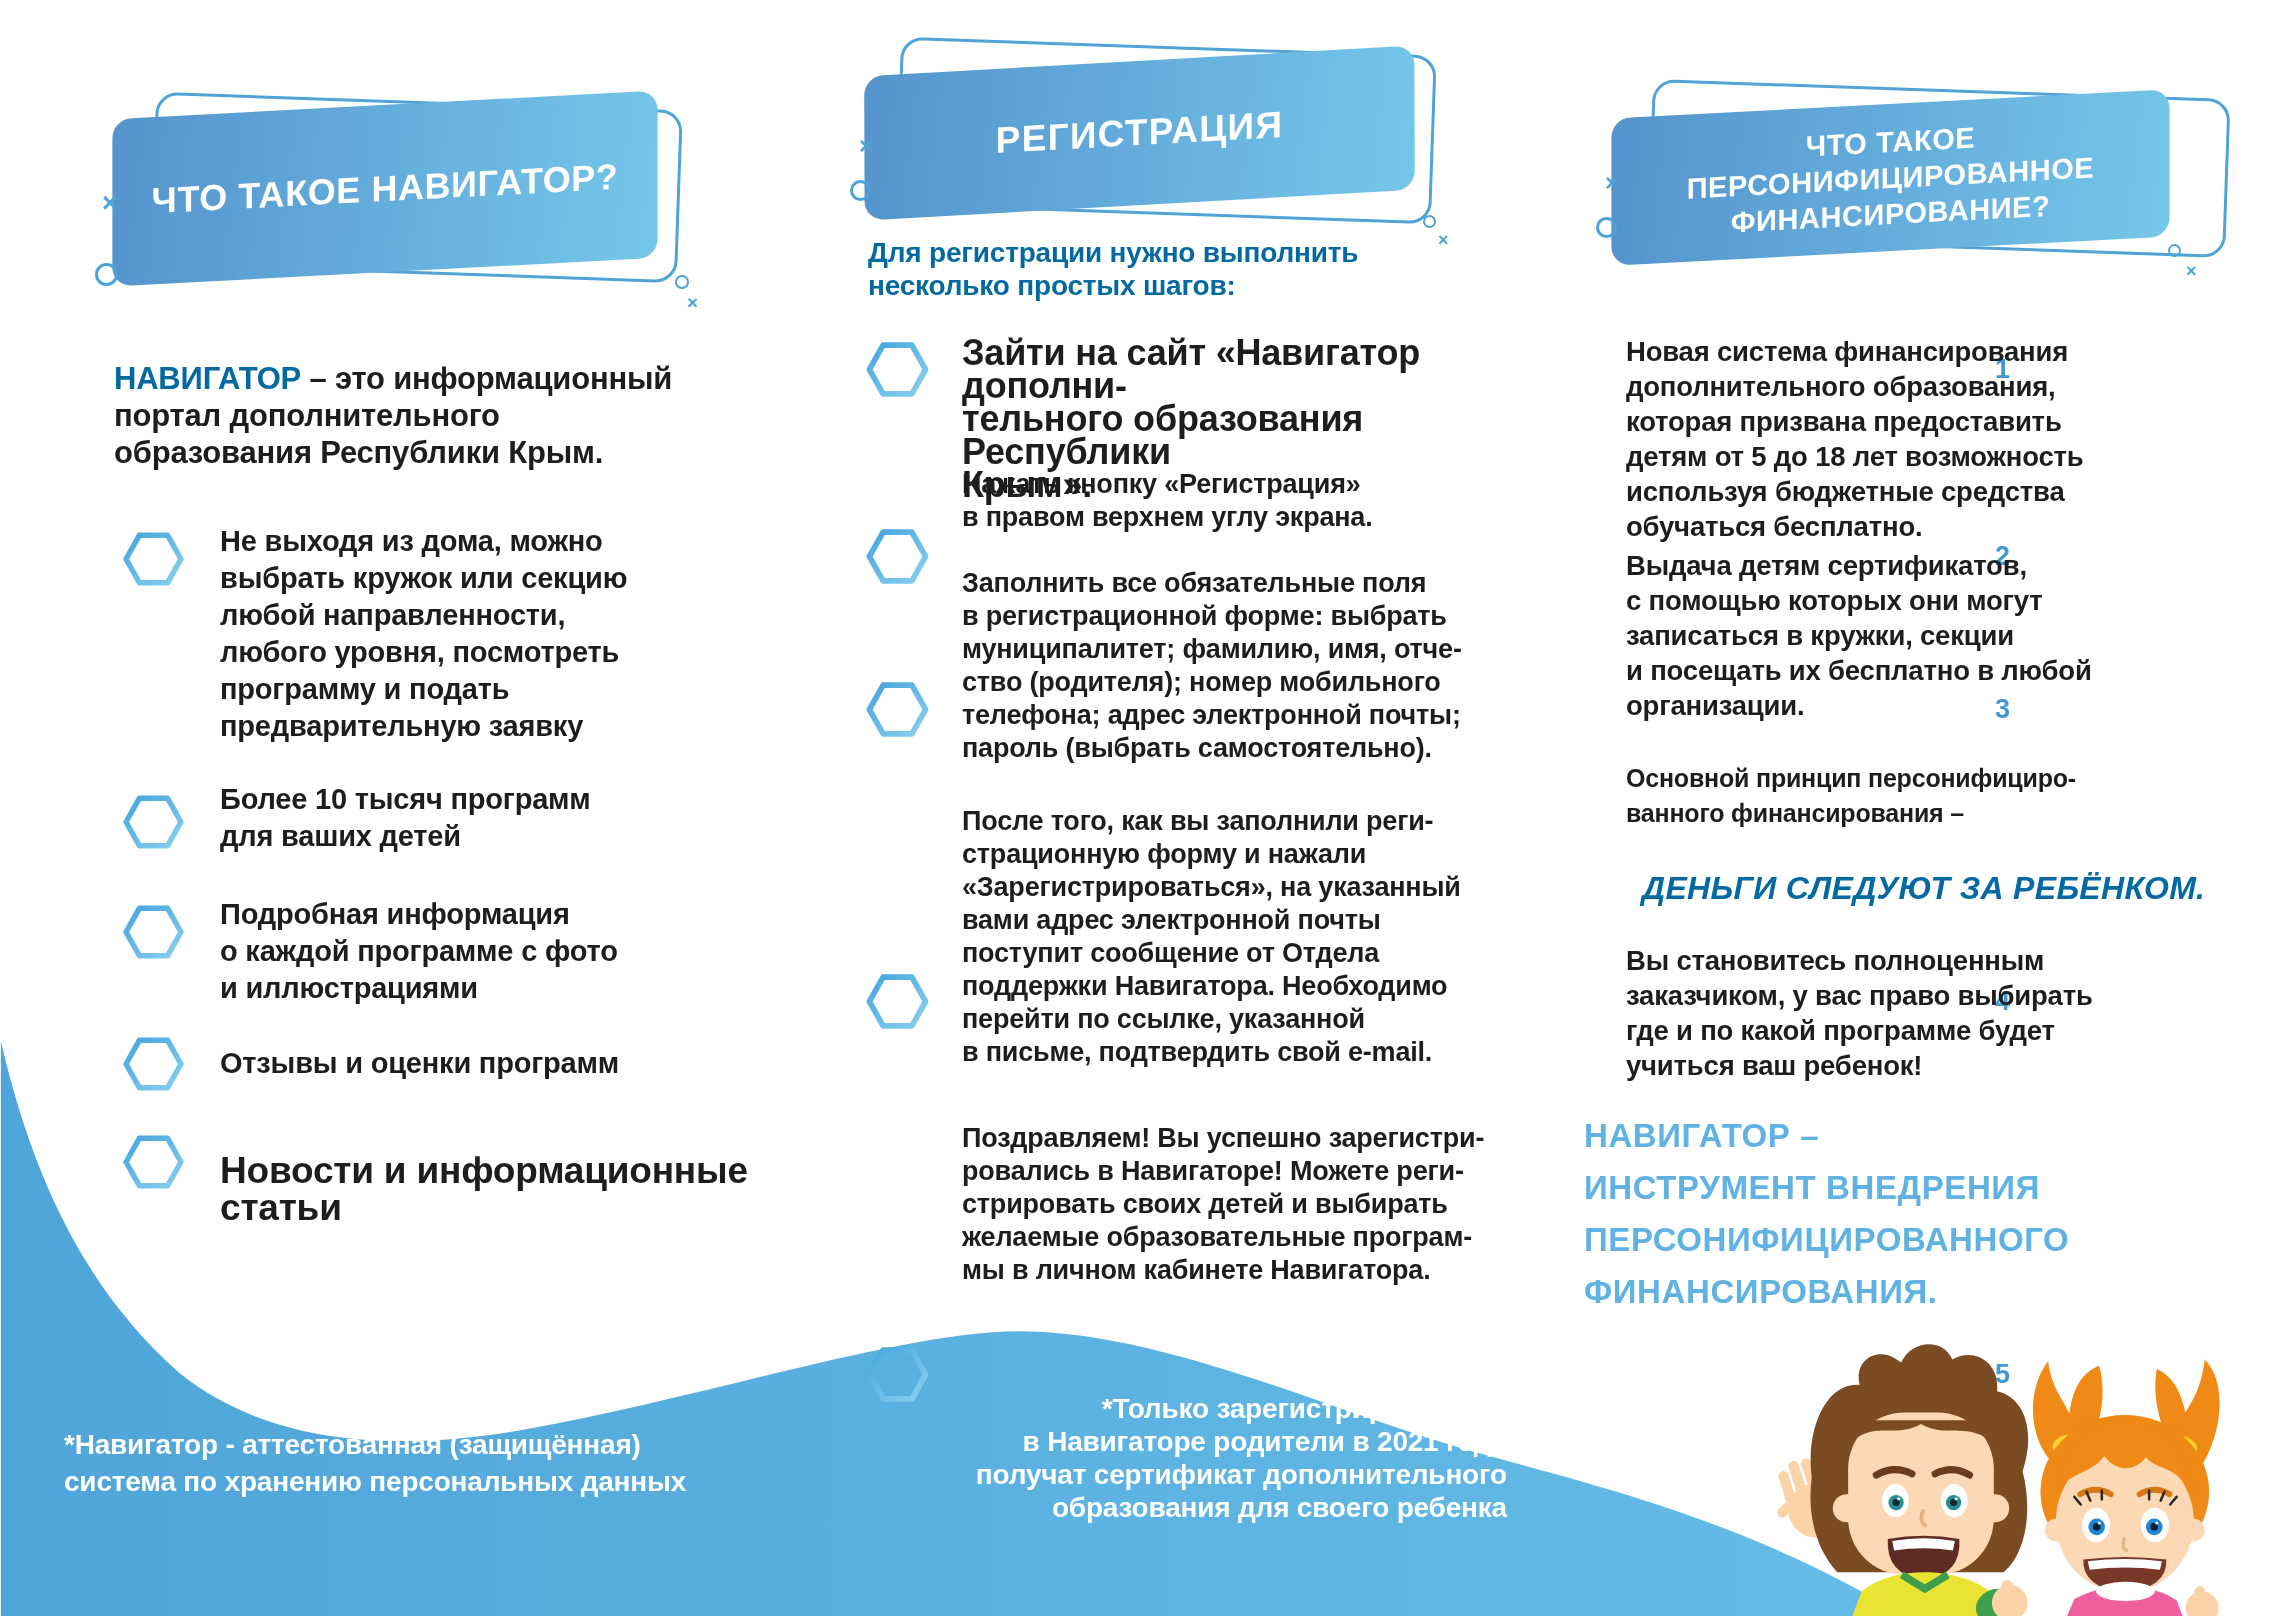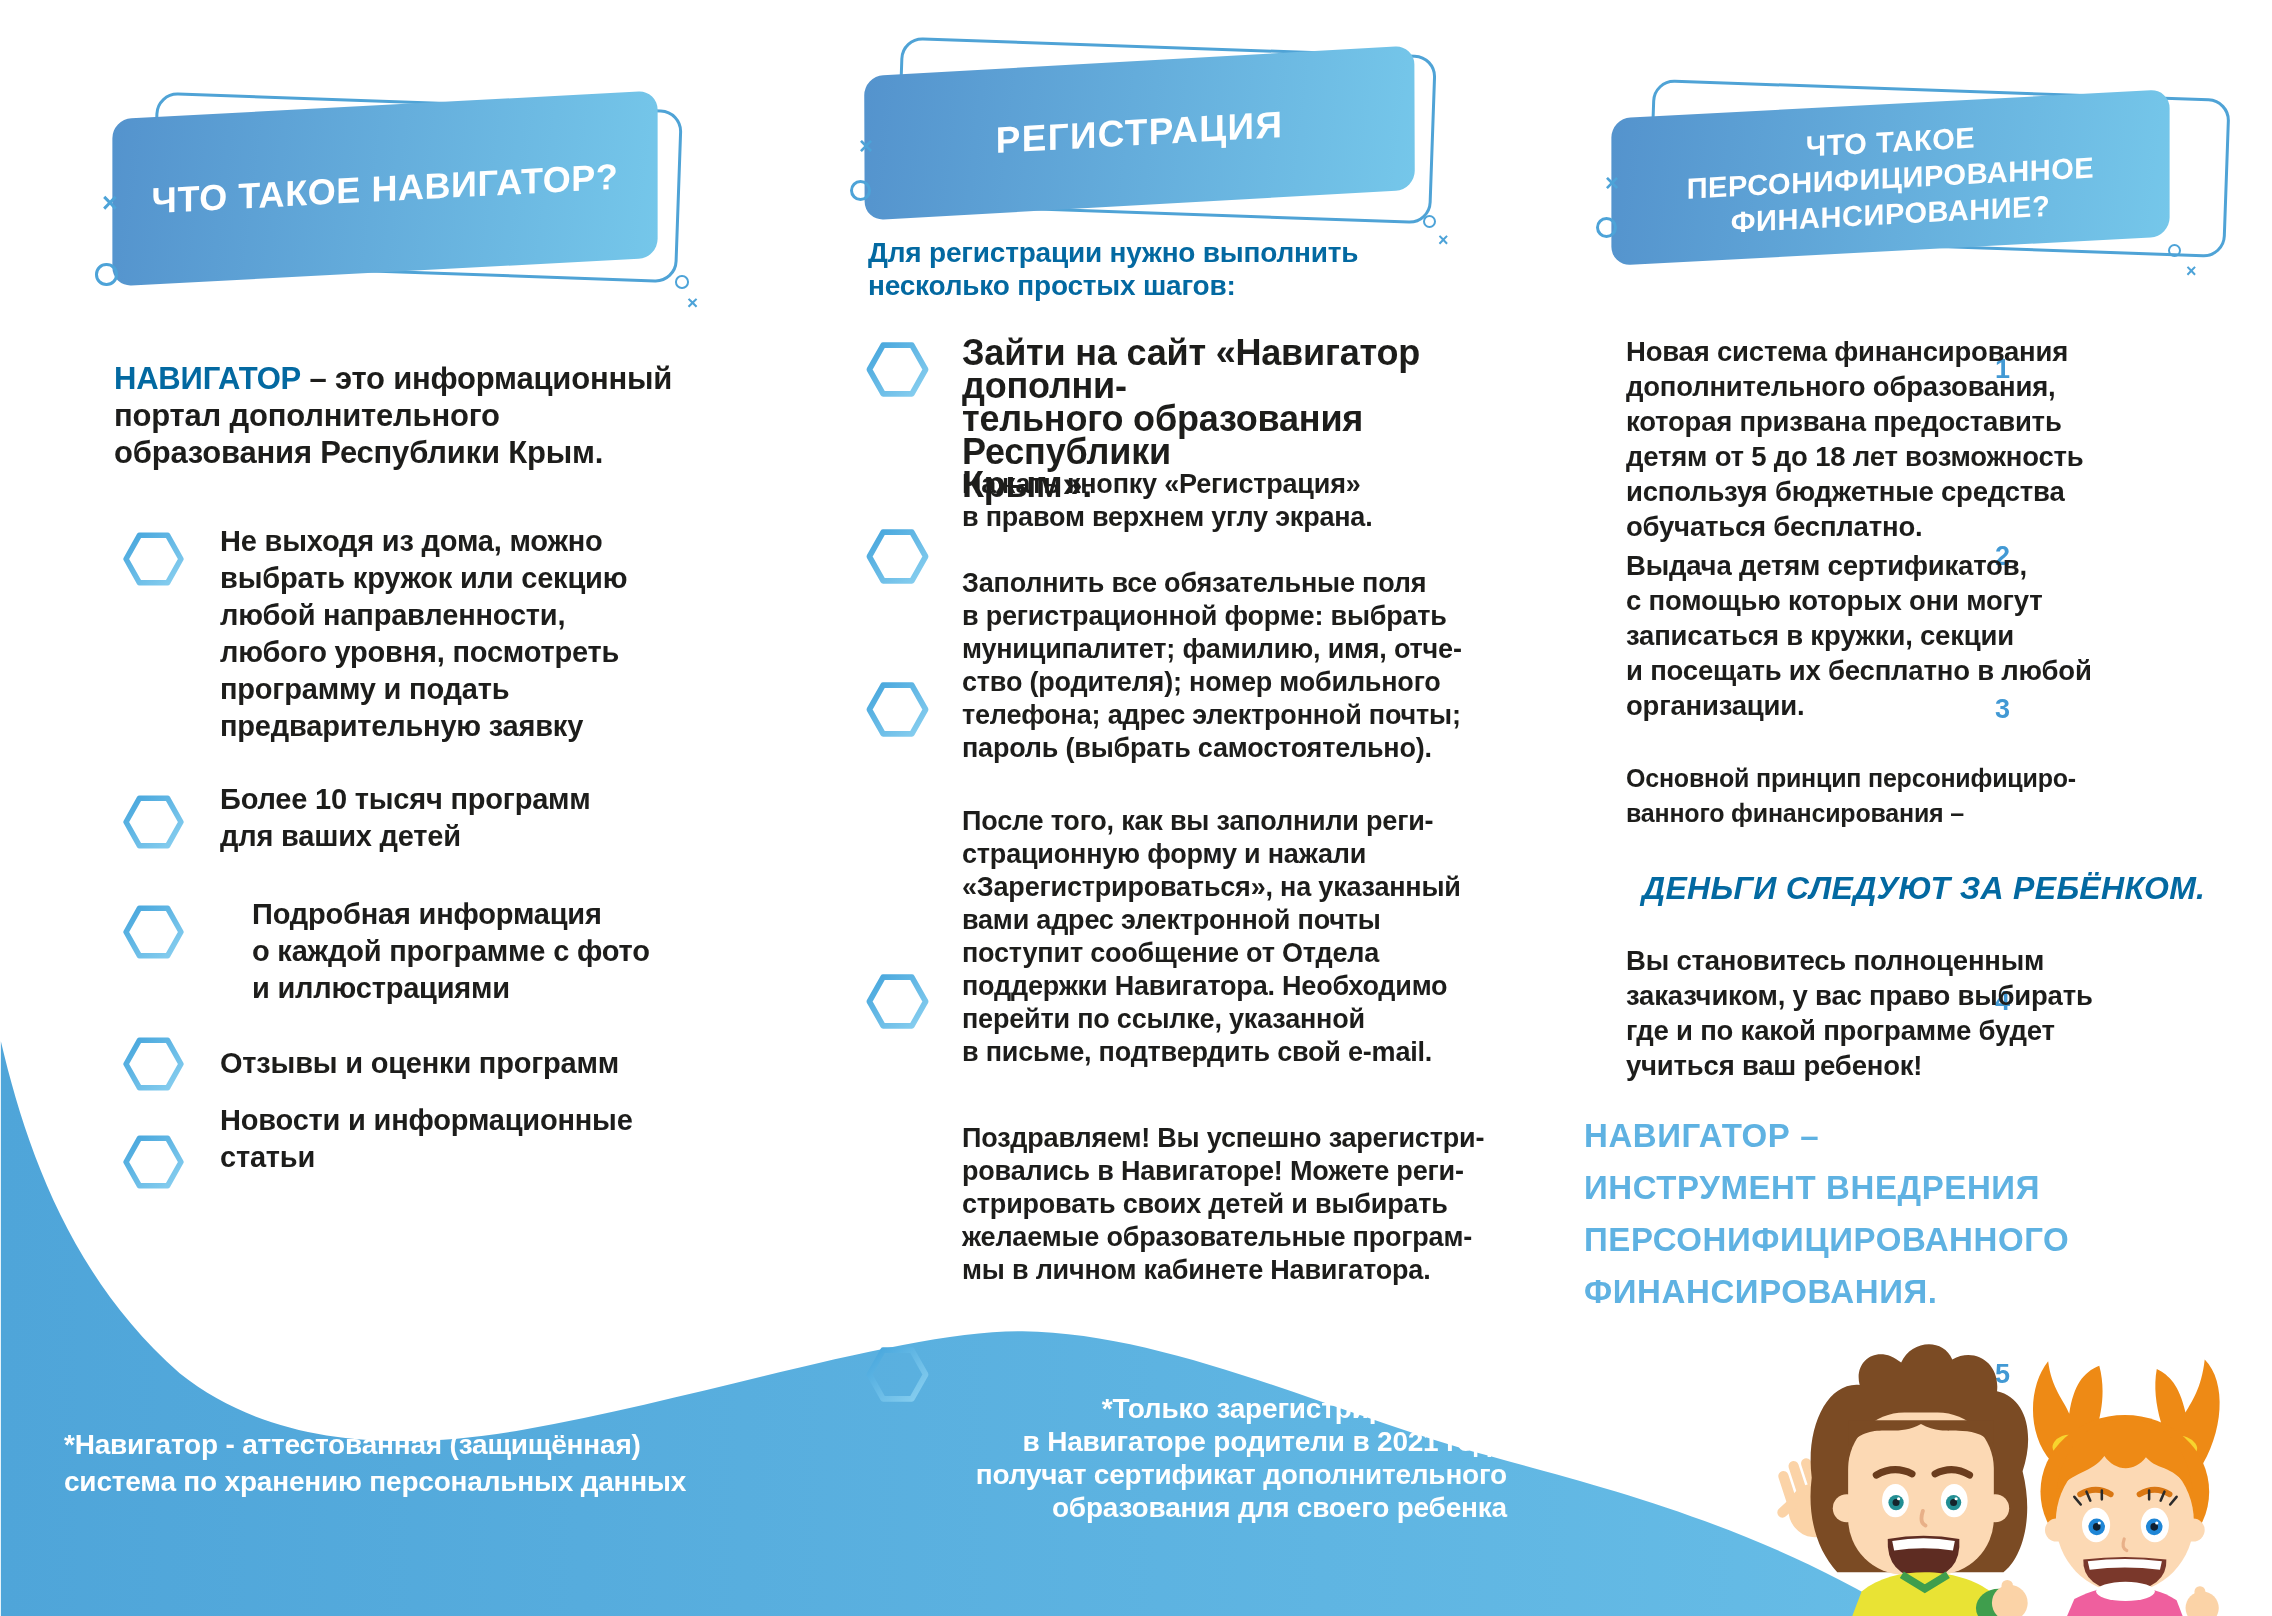--- a/index.html
+++ b/index.html
@@ -76,37 +76,37 @@
     </svg>
 </div>
 <div class="abs body-text" style="left:220px;top:781px;width:537px;font-size:29px;line-height:37px;z-index:2;">Более 10 тысяч программ
 для ваших детей</div>
 
 <div class="abs" style="left:123px;top:905px;z-index:2;">
   <svg width="61" height="54" viewBox="0 0 100 88">
       <polygon points="27,5 73,5 95,44 73,83 27,83 5,44" fill="none" stroke="url(#hexg)" stroke-width="9" stroke-linejoin="round"></polygon>
     </svg>
 </div>
-<div class="abs body-text" style="left:220px;top:896px;width:537px;font-size:29px;line-height:37px;z-index:2;margin-left:32px;">Подробная информация
+<div class="abs body-text" style="left:220px;top:896px;width:537px;font-size:29px;line-height:37px;z-index:2;">Подробная информация
 о каждой программе с фото
 и иллюстрациями</div>
 
 <div class="abs" style="left:123px;top:1037px;z-index:2;">
   <svg width="61" height="54" viewBox="0 0 100 88">
       <polygon points="27,5 73,5 95,44 73,83 27,83 5,44" fill="none" stroke="url(#hexg)" stroke-width="9" stroke-linejoin="round"></polygon>
     </svg>
 </div>
 <div class="abs body-text" style="left:220px;top:1045px;width:537px;font-size:29px;line-height:37px;z-index:2;">Отзывы и оценки программ</div>
 
 <div class="abs" style="left:123px;top:1135px;z-index:2;">
   <svg width="61" height="54" viewBox="0 0 100 88">
       <polygon points="27,5 73,5 95,44 73,83 27,83 5,44" fill="none" stroke="url(#hexg)" stroke-width="9" stroke-linejoin="round"></polygon>
     </svg>
 </div>
-<div class="abs body-text" style="left:220px;top:1102px;width:537px;font-size:29px;line-height:37px;z-index:2;">Новости и информационные
+<div class="abs body-text" style="left:220px;top:1152px;width:537px;font-size:37px;line-height:37px;z-index:2;">Новости и информационные
 статьи</div>
 
 <div class="abs banner-outline" style="left:898px;top:46px;width:530px;height:163px;transform:rotate(2deg);z-index:2;"></div>
 <div class="abs banner-fill" style="left:864px;top:61px;width:551px;height:144px;transform:rotate(-3.2deg) skewX(-3deg);z-index:3;">
   <div class="banner-title" style="font-size:37px;letter-spacing:1.3px;">РЕГИСТРАЦИЯ</div>
 </div>
 <span class="abs x-mark" style="left:859px;top:134px;font-size:24px;z-index:4;">×</span>
 <div class="abs o-mark" style="left:850px;top:180px;width:15.3px;height:15.3px;z-index:4;"></div>
 <div class="abs o-mark" style="left:1423px;top:215px;width:9px;height:9px;border-width:2.6px;z-index:4;"></div>
 <span class="abs x-mark" style="left:1438px;top:231px;font-size:18px;z-index:4;">×</span>

